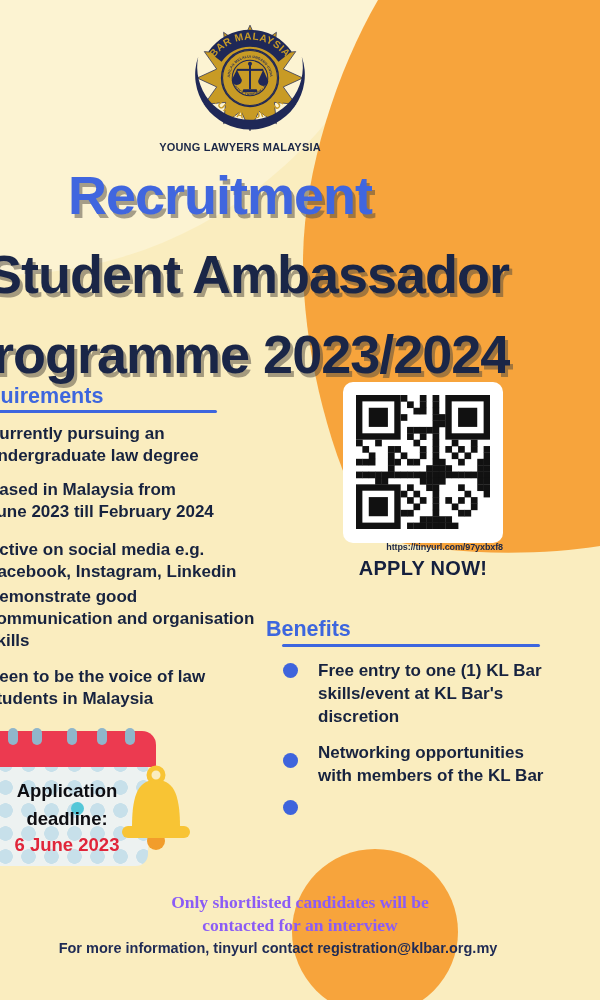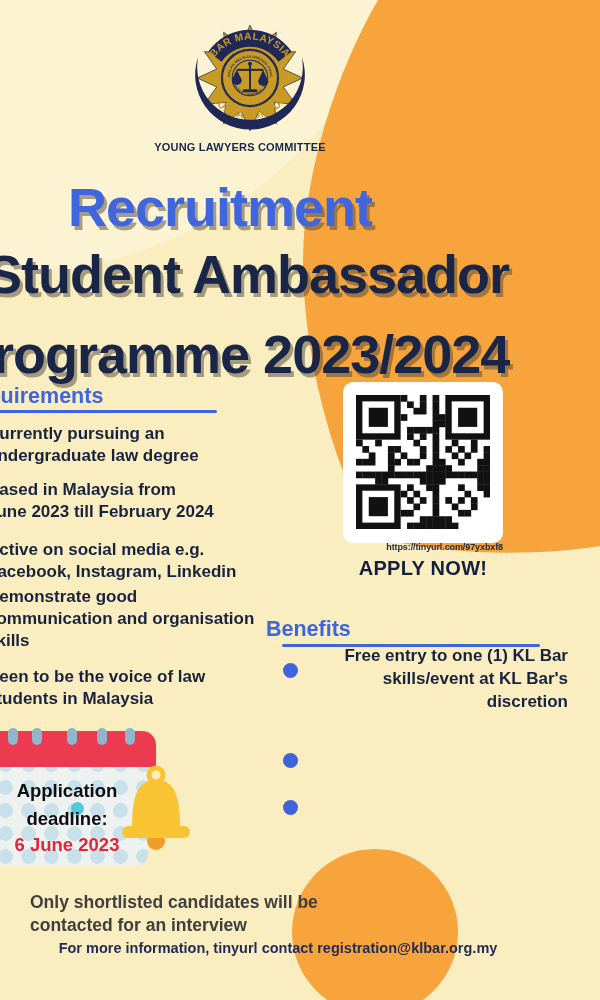--- a/index.html
+++ b/index.html
@@ -12,21 +12,21 @@
   svg{display:block;}
   .bg-shapes{position:absolute;left:0;top:0;}
 
   
   .committee{left:150px;top:141px;width:180px;text-align:center;
     font-size:11px;font-weight:700;color:#1A2647;letter-spacing:.2px;white-space:nowrap;}
 
   
   .title{white-space:nowrap;font-weight:700;letter-spacing:-1px;
     font-size:54px;line-height:1;text-shadow:3px 4px 0 rgba(78,72,62,.5);}
-  .title-1{left:68px;top:180px;color:#4066DF;}
+  .title-1{left:68px;top:168px;color:#4066DF;}
   .title-2{left:-14px;top:247px;color:#1A2647;}
   .title-3{left:-42px;top:327px;color:#1A2647;}
 
   
   .sec-head{font-size:21.5px;font-weight:700;color:#3D66DE;white-space:nowrap;}
   .sec-rule{height:2.5px;background:#3D66DE;border-radius:2px;}
 
   
   .req-item{left:-13px;font-size:17px;font-weight:700;color:#17233F;
     line-height:22px;white-space:nowrap;}
@@ -53,22 +53,22 @@
     border-radius:0 0 12px 12px;
     background-image:radial-gradient(circle,#C7E0EA 7px,rgba(0,0,0,0) 7.6px);
     background-size:23px 23px;background-position:3px 9px;overflow:hidden;}
   .cal-tab{position:absolute;top:6px;width:10px;height:17px;background:#8FB6CB;border-radius:5px;}
   .teal-dot{position:absolute;left:103px;top:80px;width:13px;height:13px;border-radius:50%;background:#54C7D8;}
   .cal-text{position:absolute;left:30px;width:138px;text-align:center;font-size:18.5px;
     font-weight:700;color:#0D0D12;white-space:nowrap;}
   .cal-date{color:#E0263A;}
 
   
-  .foot-note{left:30px;top:891px;width:540px;text-align:left;font-size:17.5px;
-    font-weight:700;color:#404040;line-height:23px;}
+  .foot-note{left:30px;top:891px;width:540px;text-align:center;font-size:17.5px;
+    font-weight:700;color:#8b5cf6;line-height:23px;font-family:Liberation Serif, serif;}
   .foot-note span{display:block;}
   .foot-contact{left:0;top:940px;width:556px;text-align:center;font-size:14.5px;
     font-weight:700;color:#1F2B55;white-space:nowrap;}
 </style>
 </head>
 <body>
 
 <div class="page">
 
   <svg class="bg-shapes" width="600" height="1000" viewBox="0 0 600 1000">
@@ -111,21 +111,21 @@
     <text font-size="10" font-weight="bold" fill="#C89B25" letter-spacing="0.5">
       <textPath href="#banner-top-arc" startOffset="50%" text-anchor="middle">BAR MALAYSIA</textPath>
     </text>
 
     <path fill="#1F2857" d="M 13 42 A 54 54 0 1 0 115 42 A 52 52 0 1 1 13 42 Z"></path>
     <text font-size="10" font-weight="bold" fill="#C89B25" letter-spacing="0.6">
       <textPath href="#crescent-arc" startOffset="50%" text-anchor="middle">KUALA LUMPUR</textPath>
     </text>
   </svg>
 
-  <div class="abs committee">YOUNG LAWYERS COMMITTEE</div>
+  <div class="abs committee">YOUNG LAWYERS MALAYSIA</div>
 
   <div class="abs title title-1">Recruitment</div>
   <div class="abs title title-2">Student Ambassador</div>
   <div class="abs title title-3">Programme 2023/2024</div>
 
   <div class="abs sec-head" style="left:-40px;top:384px;">Requirements</div>
   <div class="abs sec-rule" style="left:-40px;top:410px;width:257px;"></div>
 
   <div class="abs req-item" style="top:423px;">
     <span>Currently pursuing an</span>
@@ -302,26 +302,30 @@
         <rect x="90" y="120" width="6.3" height="6.3"></rect>
       </g>
   </svg>
   <div class="abs qr-url">https://tinyurl.com/97yxbxf8</div>
   <div class="abs apply">APPLY NOW!</div>
 
   <div class="abs sec-head" style="left:266px;top:617px;">Benefits</div>
   <div class="abs sec-rule" style="left:282px;top:644px;width:258px;"></div>
 
   <div class="abs ben-dot" style="top:663px;"></div>
-  <div class="abs ben-text" style="top:644px;text-align:right;">
+  <div class="abs ben-text" style="top:659px;">
     <span>Free entry to one (1) KL Bar</span>
     <span>skills/event at KL Bar's</span>
     <span>discretion</span>
   </div>
   <div class="abs ben-dot" style="top:753px;"></div>
+  <div class="abs ben-text" style="top:741px;">
+    <span>Networking opportunities</span>
+    <span>with members of the KL Bar</span>
+  </div>
   <div class="abs ben-dot" style="top:800px;"></div>
 
   <div class="abs calendar">
     <div class="cal-header"></div>
     <div class="cal-tab" style="left:40px;"></div>
     <div class="cal-tab" style="left:64px;"></div>
     <div class="cal-tab" style="left:99px;"></div>
     <div class="cal-tab" style="left:129px;"></div>
     <div class="cal-tab" style="left:157px;"></div>
     <div class="cal-body"></div>

